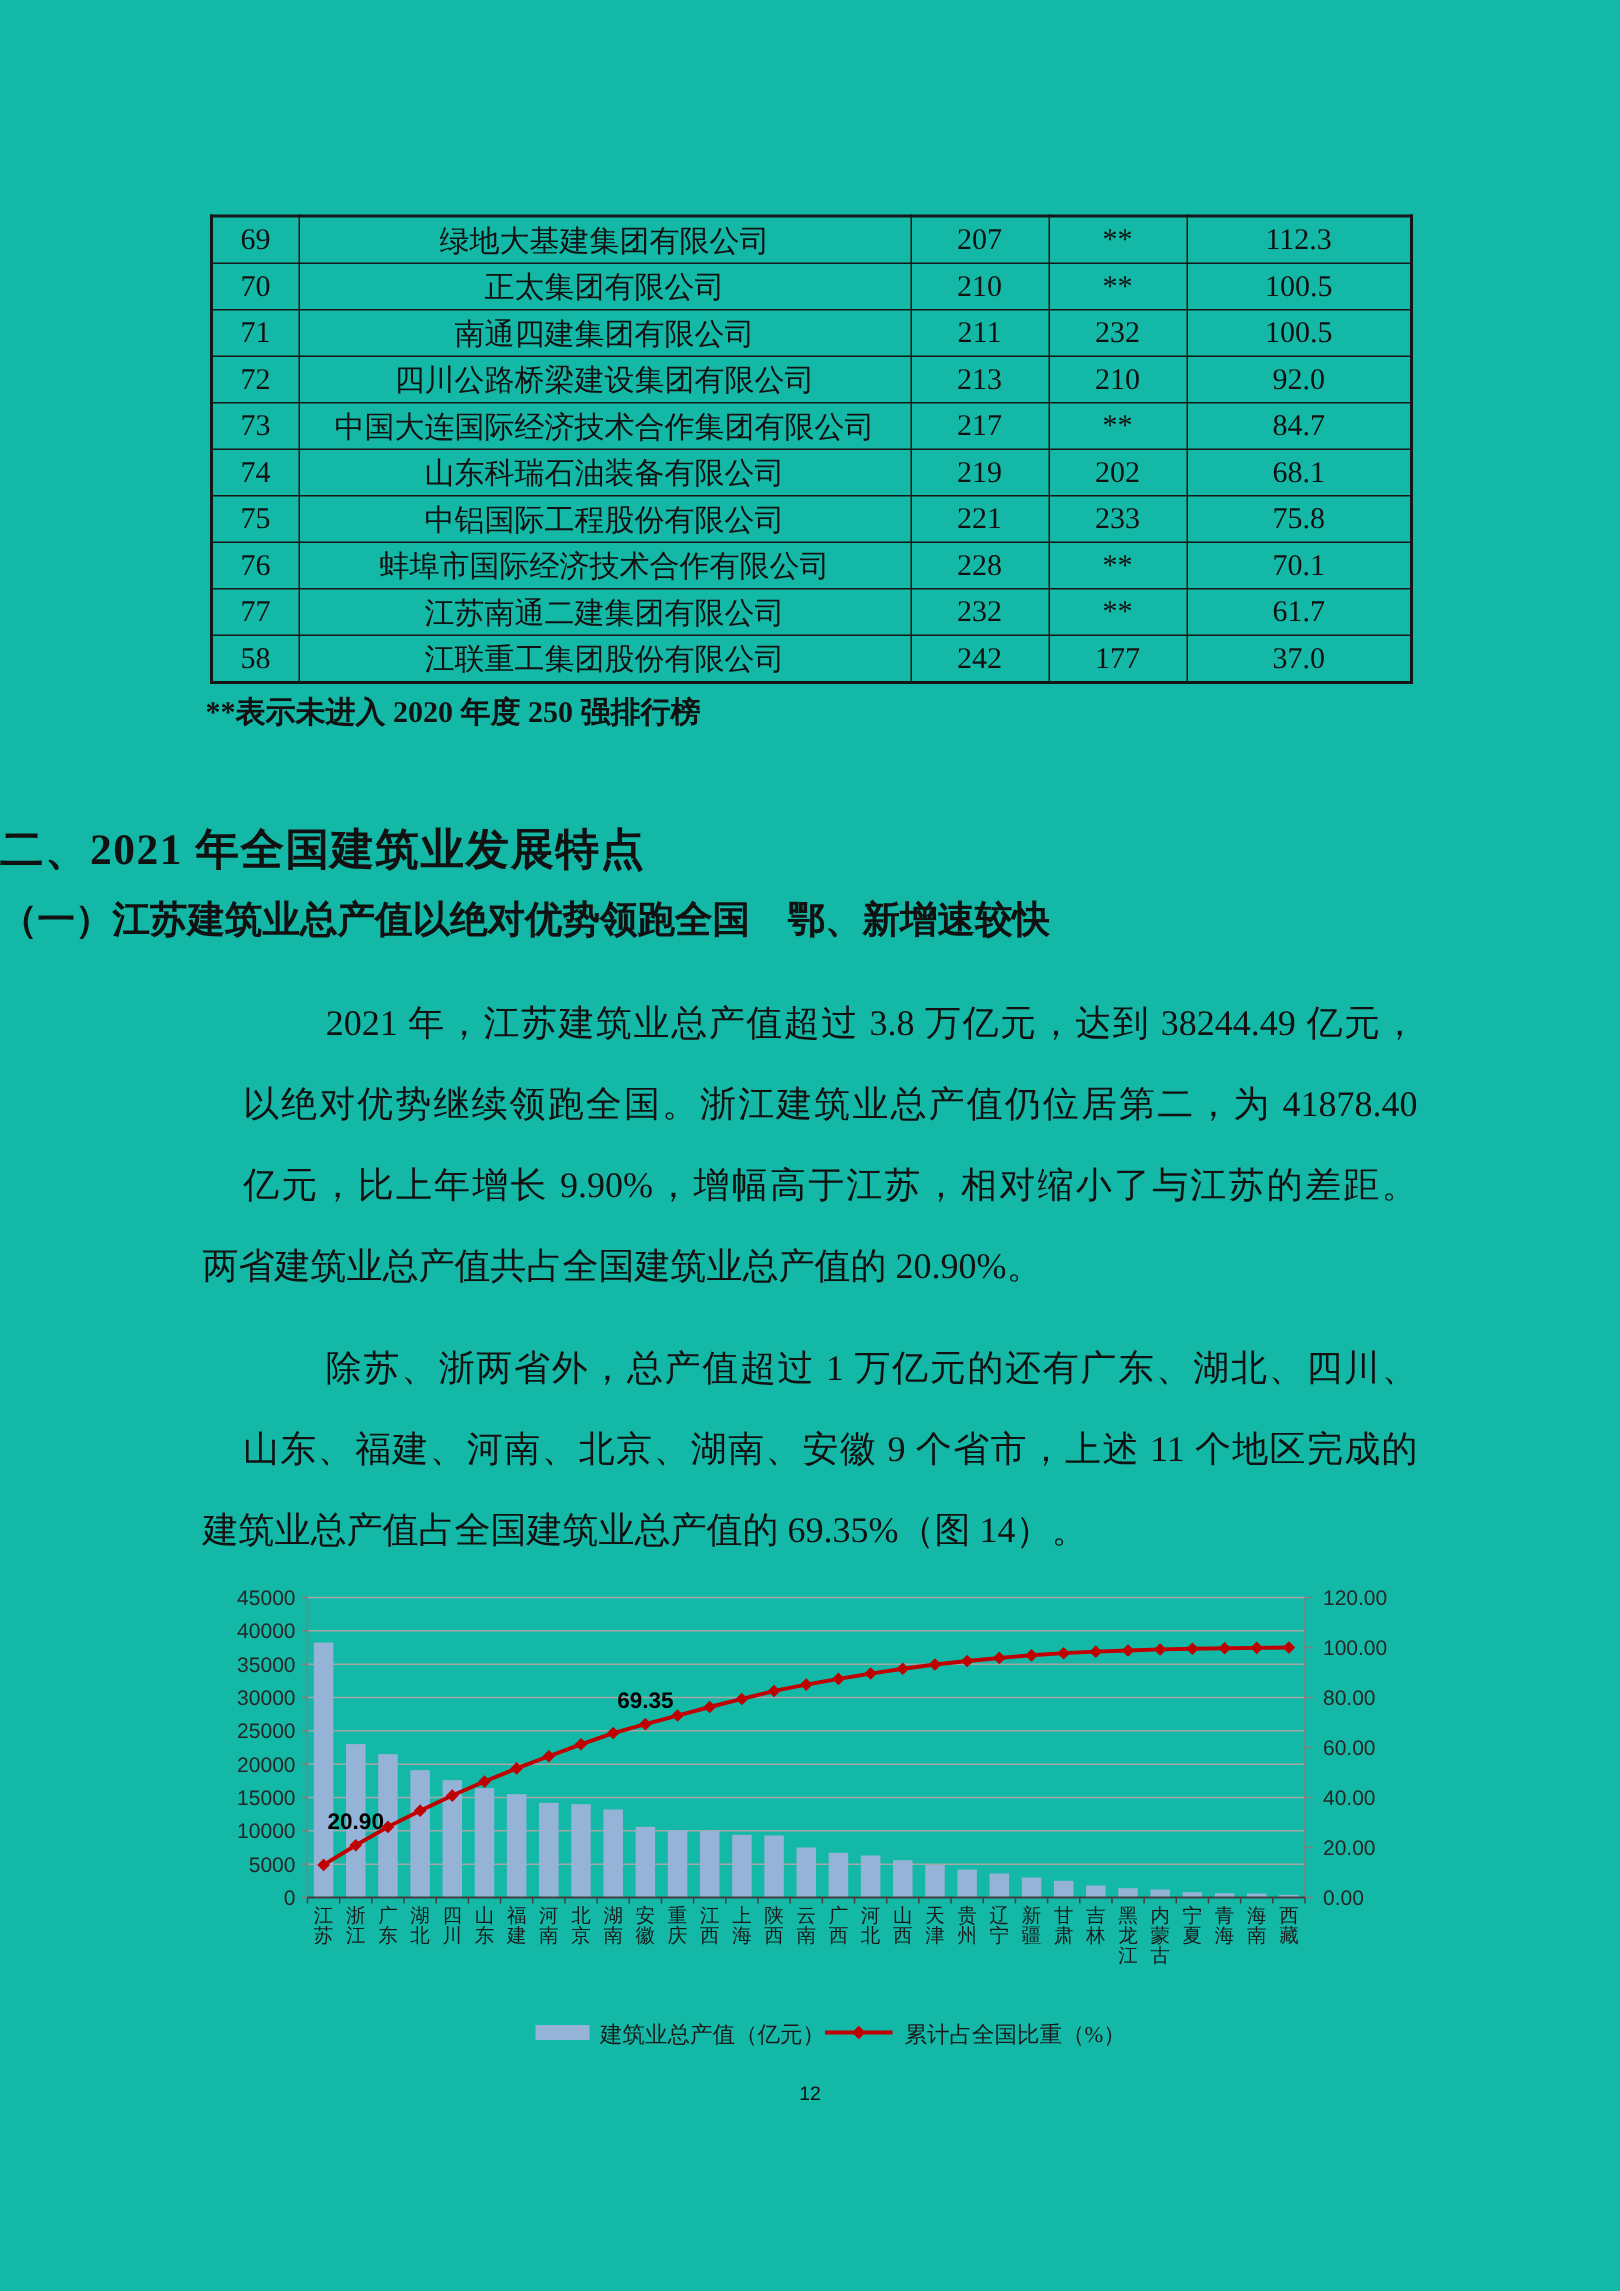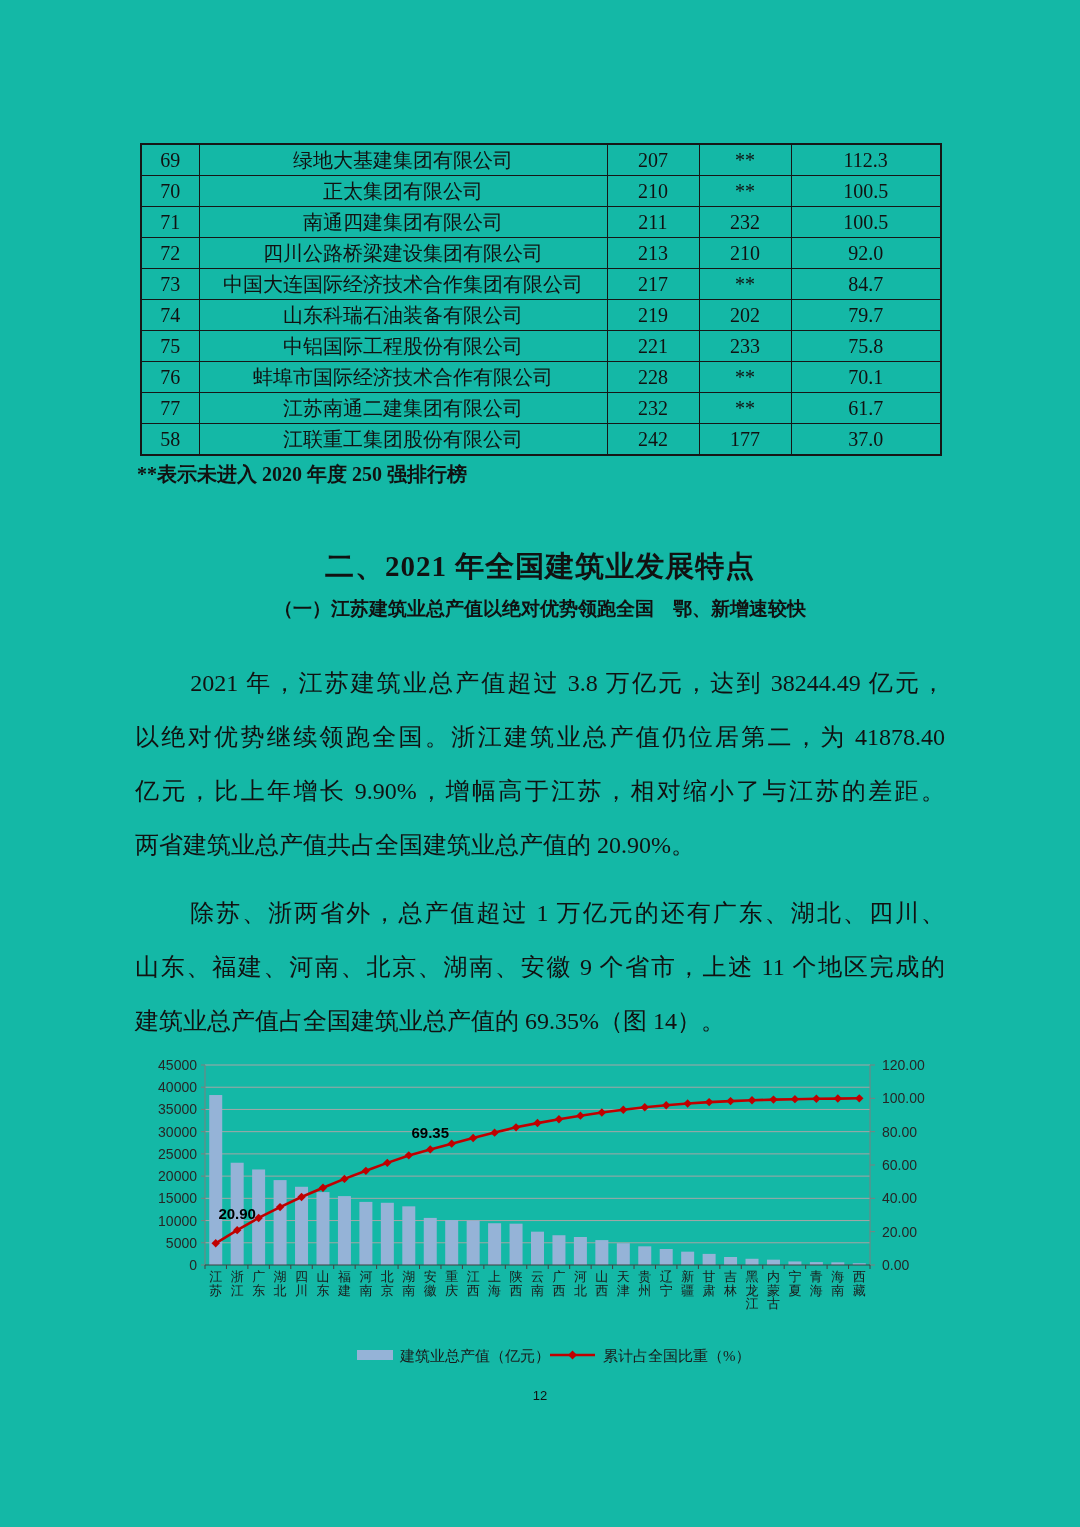--- a/index.html
+++ b/index.html
@@ -5,29 +5,29 @@
   html,body{margin:0;padding:0;background:#ffffff;}
   .page{position:relative;width:1080px;height:1527px;background:#14b8a6;overflow:hidden;
         font-family:"Liberation Serif","DejaVu Serif",serif;color:#111;}
   
   .rank-table{position:absolute;left:140px;top:143px;width:800px;border-collapse:collapse;
               border:2px solid #161616;table-layout:fixed;}
   .rank-table td{border:1px solid #161616;height:30px;text-align:center;vertical-align:middle;
                  font-size:20px;padding:0 2px;overflow:hidden;white-space:nowrap;}
   .footnote{position:absolute;left:137px;top:461px;font-size:20px;font-weight:bold;}
   
-  .h1{position:absolute;left:0;top:547px;width:1080px;text-align:center;margin:0;
+  .h1{position:absolute;left:0;top:547px;width:1080px;margin:0;
       font-size:29px;font-weight:bold;letter-spacing:1px;}
-  .h2{position:absolute;left:0;top:596px;width:1080px;text-align:center;margin:0;
-      font-size:19px;font-weight:bold;}
+  .h2{position:absolute;left:0;top:596px;width:1080px;text-align:left;margin:0;
+      font-size:25px;font-weight:bold;}
   
   .paras{position:absolute;left:135px;top:656px;width:810px;font-size:24px;line-height:54px;}
   .doc-para{margin:0 0 14px 0;}
   .doc-line{text-align:justify;text-align-last:left;}
-  .doc-line.fill{text-align-last:justify;}
+  .doc-line.fill{text-align-last:justify;margin-left:27px;}
   .doc-line.indent{text-indent:2.3em;}
   
   #chart{position:absolute;left:145px;top:1055px;}
   .ax{font-family:"Liberation Sans","DejaVu Sans",sans-serif;font-size:14px;fill:#262626;}
   .cat{font-family:"Liberation Serif","DejaVu Serif",serif;font-size:13px;fill:#1a1a1a;}
   .ann{font-family:"Liberation Sans","DejaVu Sans",sans-serif;font-size:15px;font-weight:bold;fill:#000;}
   .lg{font-family:"Liberation Serif","DejaVu Serif",serif;font-size:15px;fill:#1a1a1a;}
   
   .pageno{position:absolute;left:0;top:1388px;width:1080px;text-align:center;font-size:13px;
           font-family:"Liberation Sans","DejaVu Sans",sans-serif;}
@@ -79,21 +79,21 @@
           <td>中国大连国际经济技术合作集团有限公司</td>
           <td>217</td>
           <td>**</td>
           <td>84.7</td>
         </tr>
         <tr>
           <td>74</td>
           <td>山东科瑞石油装备有限公司</td>
           <td>219</td>
           <td>202</td>
-          <td>79.7</td>
+          <td>68.1</td>
         </tr>
         <tr>
           <td>75</td>
           <td>中铝国际工程股份有限公司</td>
           <td>221</td>
           <td>233</td>
           <td>75.8</td>
         </tr>
         <tr>
           <td>76</td>

